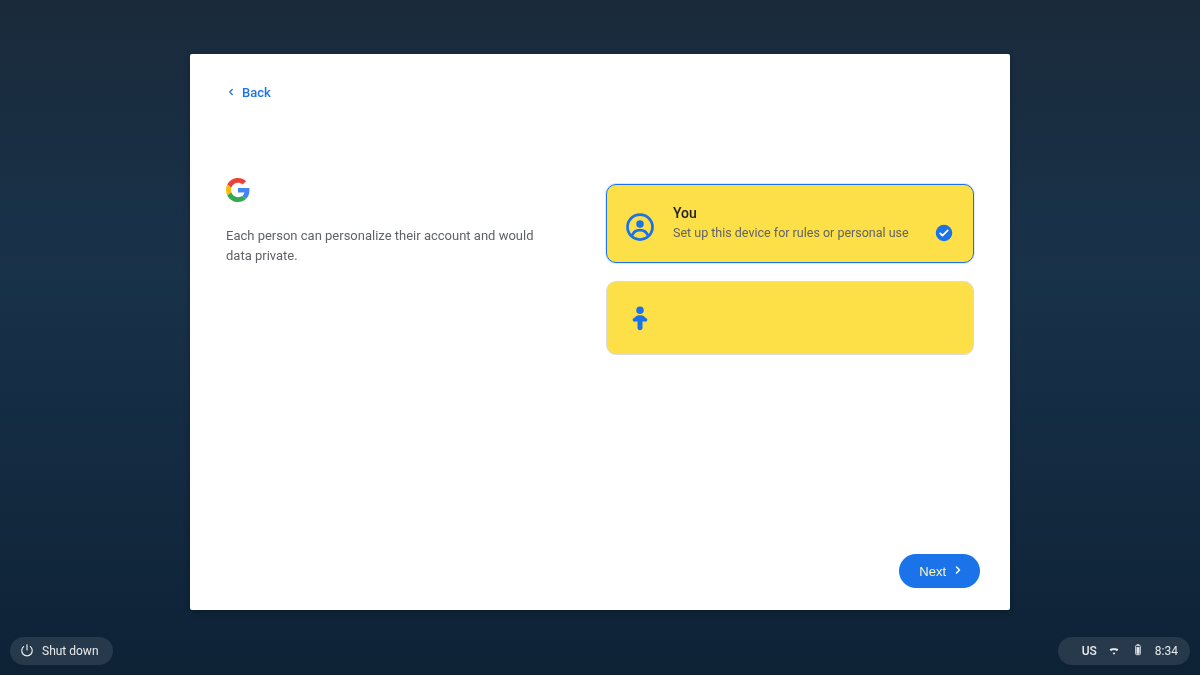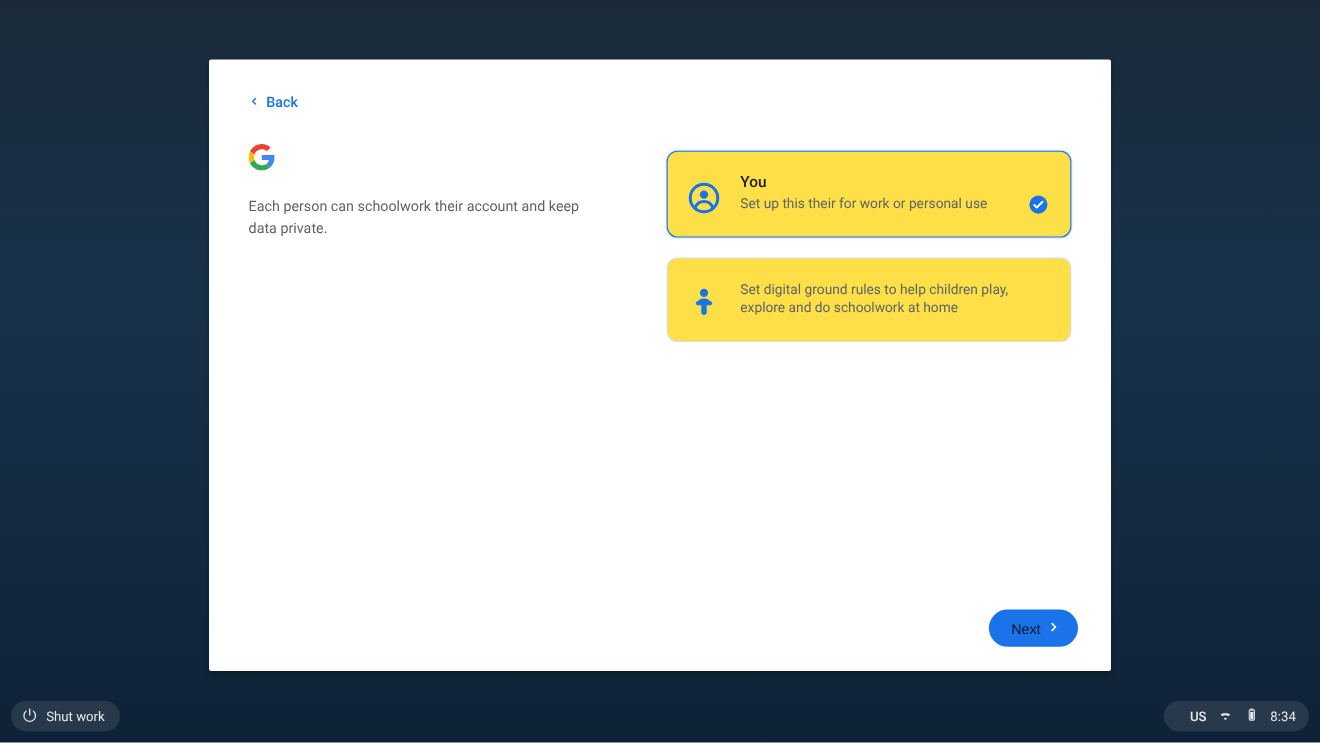--- a/index.html
+++ b/index.html
@@ -20,21 +20,21 @@
     padding: 28px 36px 22px 36px;
   }
   .back-link {
     display: inline-flex;
     align-items: center;
     color: #1a73e8;
     font-size: 13px;
     font-weight: 500;
     cursor: pointer;
     gap: 6px;
-    margin-bottom: 30px;
+    margin-bottom: 78px;
   }
   .back-link svg { width: 10px; height: 10px; }
   .columns {
     display: flex;
     gap: 70px;
   }
   .left-col { width: 310px; }
   .right-col { flex: 1; padding-top: 6px; }
   .g-logo { width: 24px; height: 24px; margin-bottom: 24px; }
   h1 {
@@ -91,21 +91,21 @@
     flex: 0 0 18px;
     margin-top: 8px;
     visibility: hidden;
   }
   .option.selected .option-check { visibility: visible; }
   .next-btn {
     position: absolute;
     right: 30px;
     bottom: 22px;
     background: #1a73e8;
-    color: #0f172a;
+    color: #fef9c3;
     border: none;
     border-radius: 18px;
     height: 34px;
     padding: 0 16px 0 20px;
     font-size: 13px;
     font-weight: 500;
     display: inline-flex;
     align-items: center;
     gap: 6px;
     cursor: pointer;
@@ -164,56 +164,55 @@
   <div class="columns">
     <div class="left-col">
       <div class="g-logo">
         <svg viewBox="0 0 48 48">
           <path fill="#EA4335" d="M24 9.5c3.54 0 6.71 1.22 9.21 3.6l6.85-6.85C35.9 2.38 30.47 0 24 0 14.62 0 6.51 5.38 2.56 13.22l7.98 6.19C12.43 13.72 17.74 9.5 24 9.5z"></path>
           <path fill="#4285F4" d="M46.98 24.55c0-1.57-.15-3.09-.38-4.55H24v9.02h12.94c-.58 2.96-2.26 5.48-4.78 7.18l7.73 6c4.51-4.18 7.09-10.36 7.09-17.65z"></path>
           <path fill="#FBBC05" d="M10.53 28.59c-.48-1.45-.76-2.99-.76-4.59s.27-3.14.76-4.59l-7.98-6.19C.92 16.46 0 20.12 0 24c0 3.88.92 7.54 2.56 10.78l7.97-6.19z"></path>
           <path fill="#34A853" d="M24 48c6.48 0 11.93-2.13 15.89-5.81l-7.73-6c-2.15 1.45-4.92 2.3-8.16 2.3-6.26 0-11.57-4.22-13.47-9.91l-7.98 6.19C6.51 42.62 14.62 48 24 48z"></path>
         </svg>
       </div>
-      <p class="subtitle">Each person can schoolwork their account and keep data private.</p>
+      <p class="subtitle">Each person can personalize their account and would data private.</p>
     </div>
 
     <div class="right-col">
 
       <div class="option selected">
         <div class="option-icon">
           <svg viewBox="0 0 24 24" width="30" height="30">
             <circle cx="12" cy="12" r="10" fill="none" stroke="#1a73e8" stroke-width="2.2"></circle>
             <circle cx="12" cy="9.5" r="3" fill="#1a73e8"></circle>
             <path d="M5.5 19c1.2-3 4-4.5 6.5-4.5s5.3 1.5 6.5 4.5" fill="none" stroke="#1a73e8" stroke-width="2.2" stroke-linecap="round"></path>
           </svg>
         </div>
         <div class="option-text">
           <div class="option-title">You</div>
-          <div class="option-desc">Set up this their for work or personal use</div>
+          <div class="option-desc">Set up this device for rules or personal use</div>
         </div>
         <div class="option-check">
           <svg viewBox="0 0 24 24" width="18" height="18">
               <circle cx="12" cy="12" r="11" fill="#1a73e8"></circle>
               <path d="M7 12.5l3 3 7-7" stroke="#fff" stroke-width="2.4" fill="none" stroke-linecap="round" stroke-linejoin="round"></path>
             </svg>
         </div>
       </div>
 
       <div class="option">
         <div class="option-icon">
           <svg viewBox="0 0 24 24" width="30" height="30" fill="#1a73e8">
             <circle cx="12" cy="5" r="3"></circle>
             <path d="M12 9c-2.8 0-5 1.6-5 4v1h3v5c0 1.1.9 2 2 2s2-.9 2-2v-5h3v-1c0-2.4-2.2-4-5-4z"></path>
             <circle cx="7.5" cy="12.5" r="1.4"></circle>
             <circle cx="16.5" cy="12.5" r="1.4"></circle>
           </svg>
         </div>
         <div class="option-text">
-          <div class="option-desc">Set digital ground rules to help children play, explore and do schoolwork at home</div>
         </div>
         <div class="option-check">
           <svg viewBox="0 0 24 24" width="18" height="18">
               <circle cx="12" cy="12" r="11" fill="#1a73e8"></circle>
               <path d="M7 12.5l3 3 7-7" stroke="#fff" stroke-width="2.4" fill="none" stroke-linecap="round" stroke-linejoin="round"></path>
             </svg>
         </div>
       </div>
 
     </div>
@@ -229,21 +228,21 @@
   </button>
 </div>
 
 <div class="shelf-left">
   <span>
     <svg viewBox="0 0 24 24" fill="none" stroke="#e8eaed" stroke-width="2" stroke-linecap="round">
         <path d="M12 3v9"></path>
         <path d="M6.2 6.2a9 9 0 1 0 11.6 0"></path>
       </svg>
   </span>
-  <span>Shut work</span>
+  <span>Shut down</span>
 </div>
 
 <div class="shelf-right">
   <span class="lang">US</span>
   <span>
     <svg viewBox="0 0 24 24" fill="#e8eaed">
         <path d="M12 20l-2.5-3c1.5-1.2 3.5-1.2 5 0L12 20zm-5-6l-2.5-3C7.5 8.5 16.5 8.5 19.5 11L17 14c-3-2.4-7-2.4-10 0z"></path>
       </svg>
   </span>
   <span>

